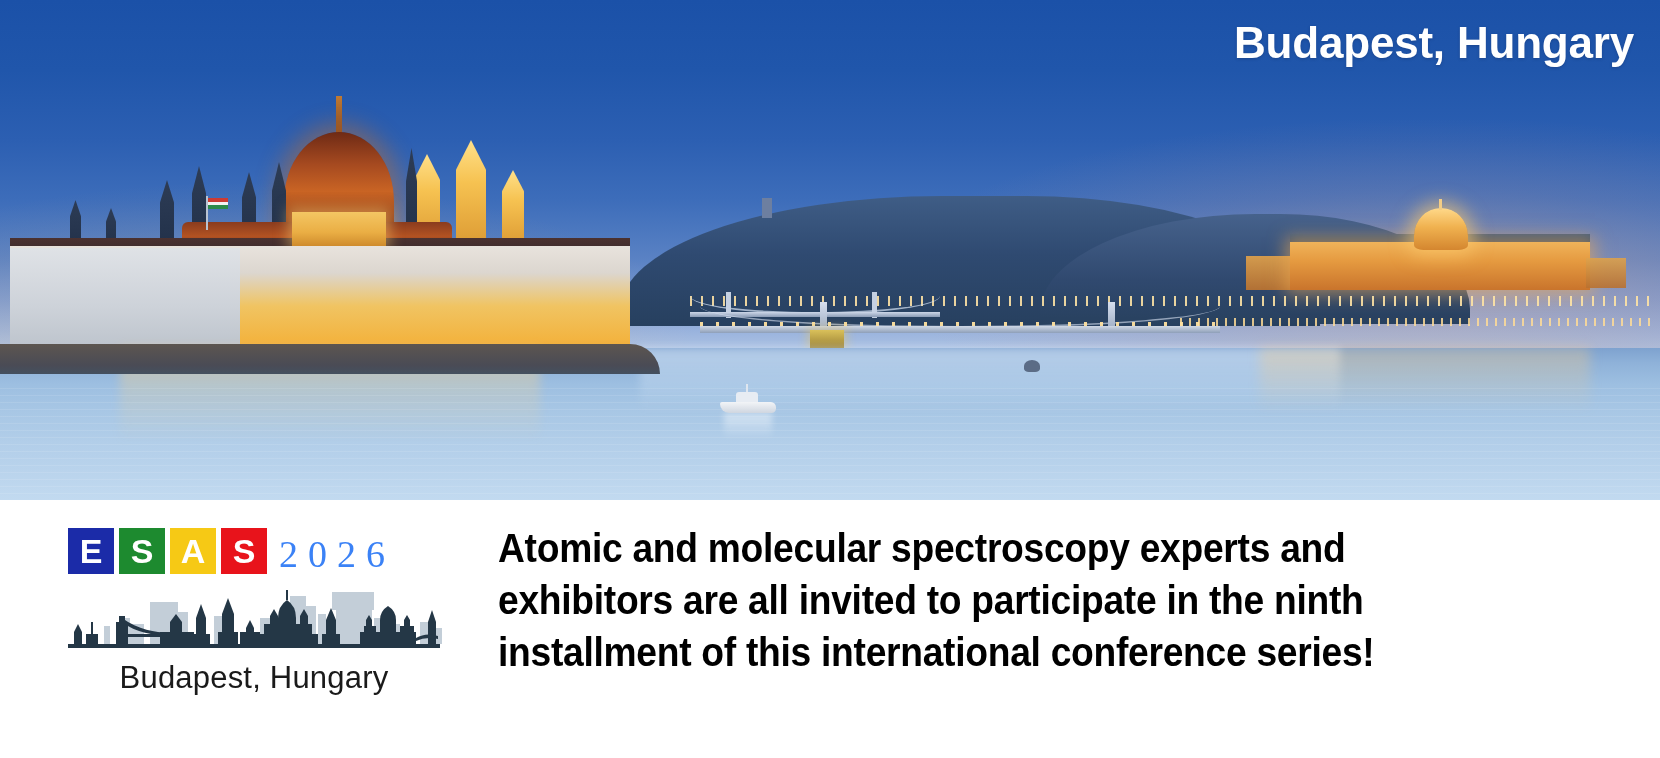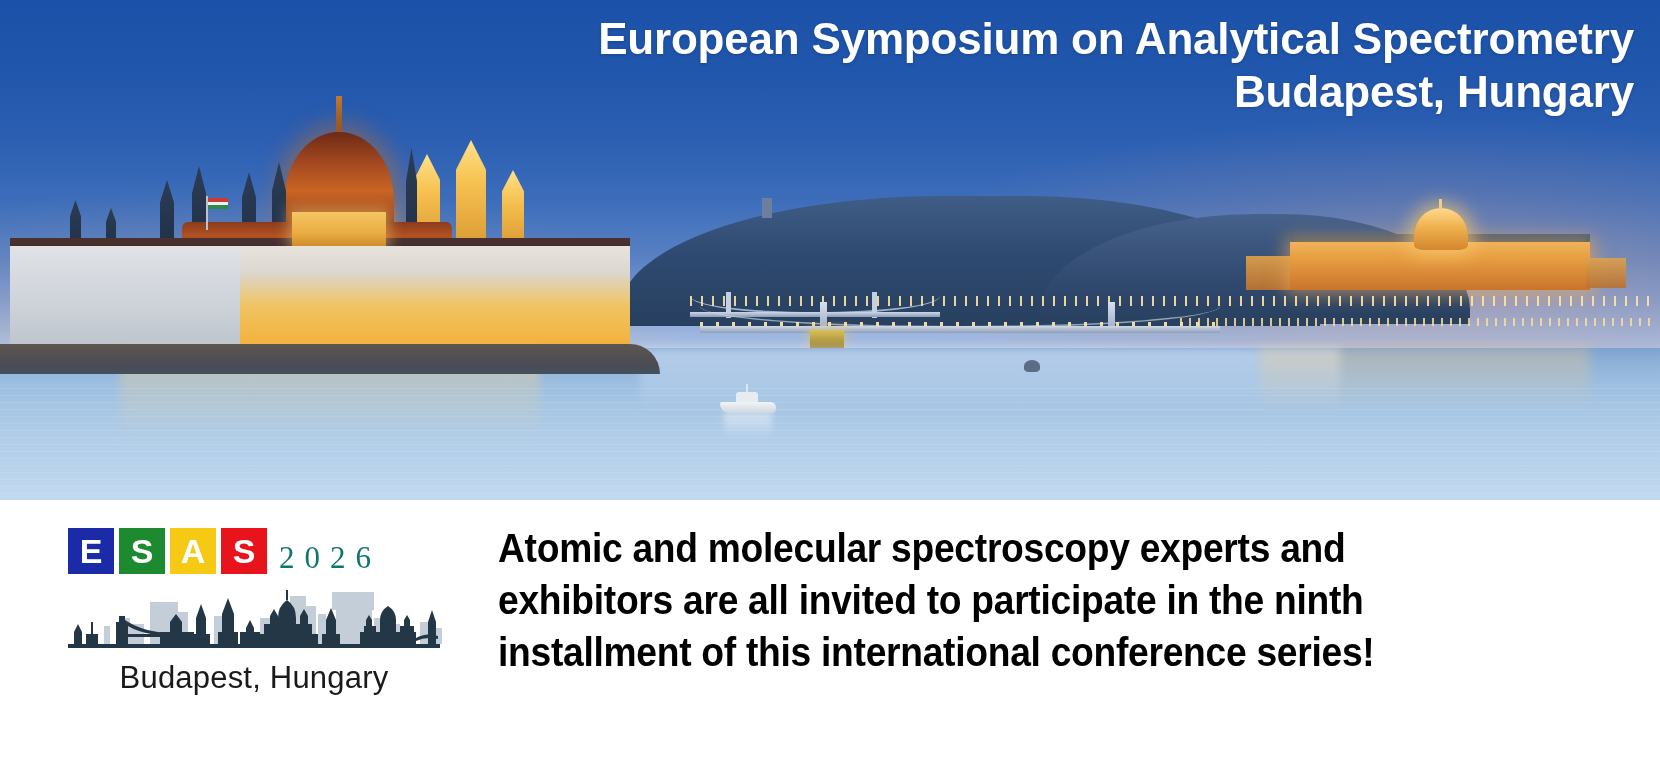--- a/index.html
+++ b/index.html
@@ -276,21 +276,21 @@
     display:flex; align-items:center; justify-content:center;
     color:#ffffff; font-size:34px; font-weight:bold; line-height:1;
     font-family:"Liberation Sans", sans-serif;
   }
   .logo .sq.e { background:#1b2ba8; }
   .logo .sq.s1 { background:#1d8a2f; }
   .logo .sq.a { background:#f6c915; }
   .logo .sq.s2 { background:#e8131b; margin-right:12px; }
   .logo .year {
     font-family:"Liberation Serif", serif;
-    font-size:31px; color:#0f766e; letter-spacing:10px; line-height:1;
+    font-size:38px; color:#3b82f6; letter-spacing:10px; line-height:1;
     position:relative; top:-1px;
   }
 
   
   .skyline { position:absolute; left:64px; top:88px; width:380px; height:62px; }
   .skyline svg { display:block; width:380px; height:62px; }
 
   .logo-caption {
     position:absolute; left:64px; top:160px; width:380px;
     text-align:center; font-size:31px; color:#1a1a1a; font-weight:normal;
@@ -376,21 +376,20 @@
     <div class="shore-left"></div>
     <div class="buoy"></div>
     <div class="boat">
       <div class="wake"></div>
       <div class="mast"></div>
       <div class="cabin"></div>
       <div class="hull"></div>
     </div>
 
     <div class="hero-text">
-      <div class="line1">European Symposium on Analytical Spectrometry</div>
       <div class="line3">Budapest, Hungary</div>
     </div>
   </div>
 
   <div class="bottom">
 
     <div class="logo">
       <div class="wordmark">
         <div class="sq e" style="background: rgb(27, 43, 168);">E</div>
         <div class="sq s1" style="background: rgb(29, 138, 47);">S</div>

